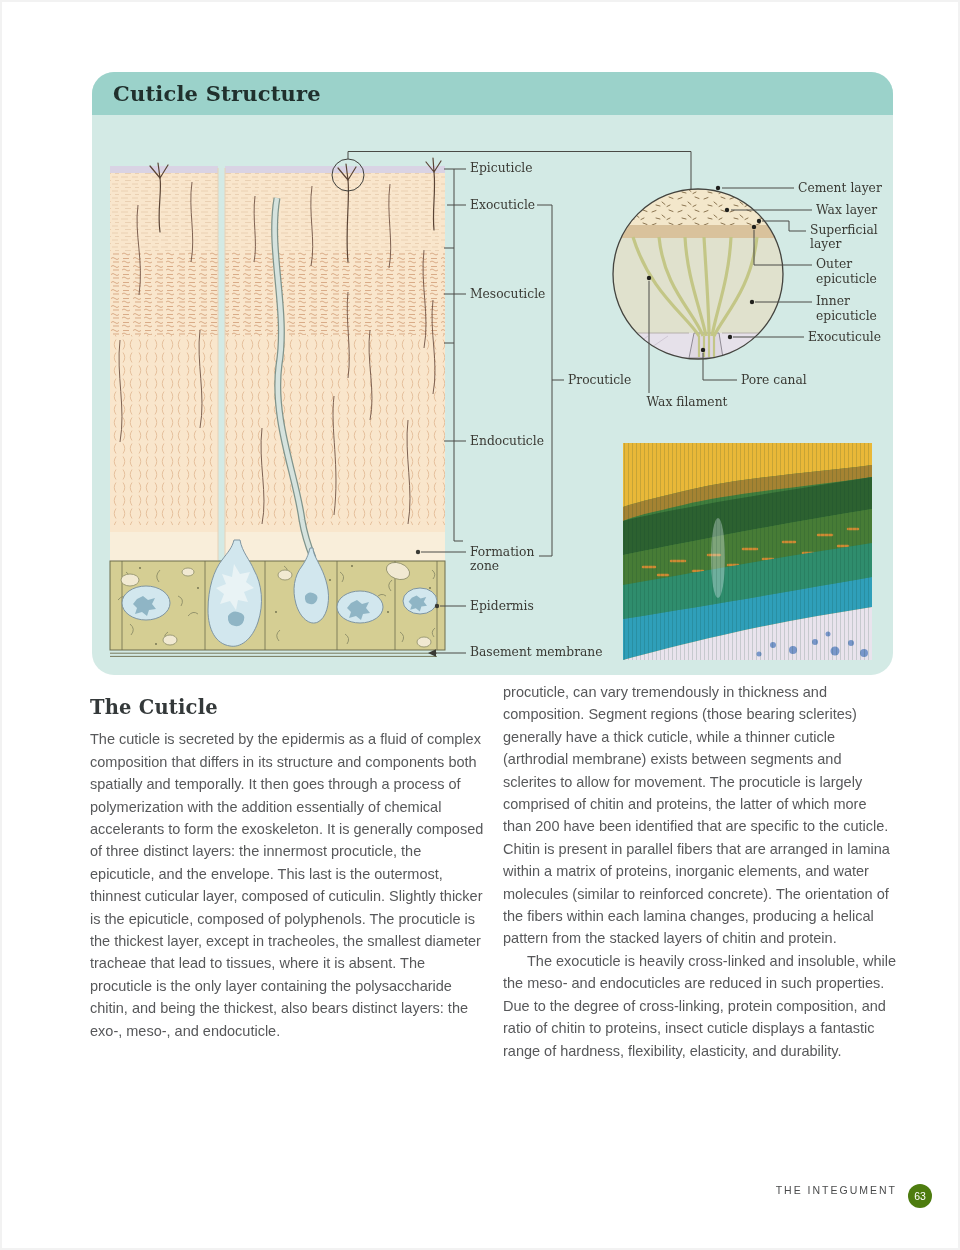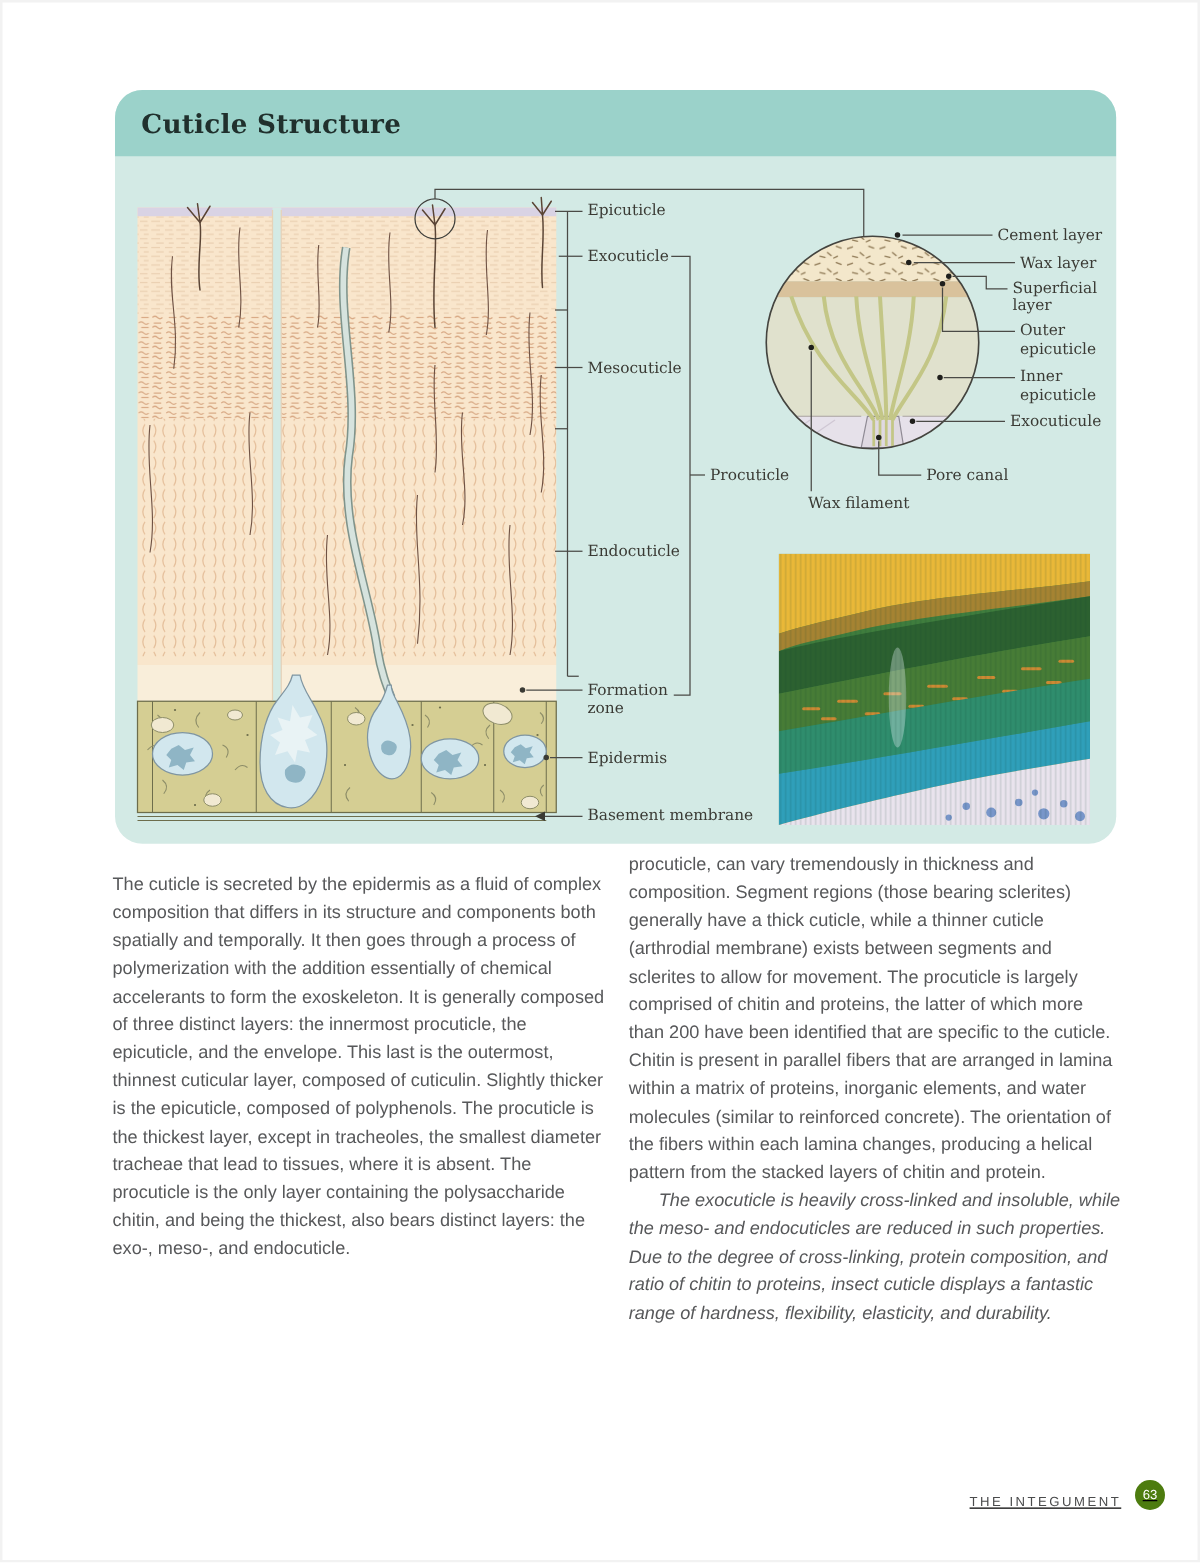--- a/index.html
+++ b/index.html
@@ -1,34 +1,34 @@
 <!DOCTYPE html>
 <html><head>
 <meta charset="utf-8">
 <style>
   html,body{margin:0;padding:0;background:#fff;}
   .page{position:relative;width:960px;height:1250px;background:#ffffff;overflow:hidden;
         font-family:"Liberation Sans",sans-serif;box-shadow:inset 0 0 0 2px #f2f2f2;}
   
   .panel{position:absolute;left:92px;top:72px;width:801px;height:603px;
          border-radius:22px;background:#d3eae5;overflow:hidden;}
-  .panel-header{height:53px;background:#9bd2ca;display:flex;align-items:center;}
+  .panel-header{height:43px;background:#9bd2ca;display:flex;align-items:center;}
   .panel-title{font-family:"DejaVu Serif",serif;font-weight:bold;font-size:21px;
                color:#20302d;padding-left:21px;letter-spacing:.2px;}
   .diagram-svg{position:absolute;left:0;top:53px;display:block;}
   
   .col{position:absolute;color:#57585a;font-size:14.5px;line-height:22.4px;}
   .col1{left:90px;top:697px;width:398px;}
   .col2{left:503px;top:681px;width:394px;}
   .article-heading{font-family:"DejaVu Serif",serif;font-weight:bold;font-size:19.5px;
                    color:#34393a;margin:0 0 9px 0;letter-spacing:.2px;}
   .col p{margin:0;}
-  .col p.ind{text-indent:24px;font-style:italic;}
+  .col p.ind{text-indent:24px;}
   
-  .footer{position:absolute;top:1184px;right:28px;display:flex;align-items:flex-end;gap:11px;text-decoration:underline;}
+  .footer{position:absolute;top:1184px;right:28px;display:flex;align-items:flex-start;gap:11px;}
   .footer-label{font-size:10.5px;letter-spacing:2px;color:#4a4b4c;}
   .page-badge{width:24px;height:24px;border-radius:50%;background:#4d7c0f;color:#ffffff;
               font-size:10.5px;display:flex;align-items:center;justify-content:center;}
   
   .lbl{font-family:"DejaVu Serif",serif;font-size:12.3px;fill:#3a3a34;}
 </style>
 </head>
 <body>
 
 <div class="page">
@@ -330,20 +330,21 @@
               <circle cx="205" cy="191" r="2.5"></circle>
           </g>
           <ellipse cx="95" cy="115" rx="7" ry="40" fill="rgba(230,240,245,0.35)"></ellipse>
           <rect x="0" y="0" width="249" height="217" fill="url(#patStria)"></rect>
         </g>
       </g>
     </svg>
   </div>
 
   <div class="col col1">
+    <h2 class="article-heading">The Cuticle</h2>
     <p>The cuticle is secreted by the epidermis as a fluid of complex composition that differs in its structure and components both spatially and temporally. It then goes through a process of polymerization with the addition essentially of chemical accelerants to form the exoskeleton. It is generally composed of three distinct layers: the innermost procuticle, the epicuticle, and the envelope. This last is the outermost, thinnest cuticular layer, composed of cuticulin. Slightly thicker is the epicuticle, composed of polyphenols. The procuticle is the thickest layer, except in tracheoles, the smallest diameter tracheae that lead to tissues, where it is absent. The procuticle is the only layer containing the polysaccharide chitin, and being the thickest, also bears distinct layers: the exo-, meso-, and endocuticle.</p>
   </div>
   <div class="col col2">
     <p>procuticle, can vary tremendously in thickness and composition. Segment regions (those bearing sclerites) generally have a thick cuticle, while a thinner cuticle (arthrodial membrane) exists between segments and sclerites to allow for movement. The procuticle is largely comprised of chitin and proteins, the latter of which more than 200 have been identified that are specific to the cuticle. Chitin is present in parallel fibers that are arranged in lamina within a matrix of proteins, inorganic elements, and water molecules (similar to reinforced concrete). The orientation of the fibers within each lamina changes, producing a helical pattern from the stacked layers of chitin and protein.</p>
     <p class="ind">The exocuticle is heavily cross-linked and insoluble, while the meso- and endocuticles are reduced in such properties. Due to the degree of cross-linking, protein composition, and ratio of chitin to proteins, insect cuticle displays a fantastic range of hardness, flexibility, elasticity, and durability.</p>
   </div>
 
   <div class="footer">
     <span class="footer-label">THE INTEGUMENT</span>
     <span class="page-badge">63</span>

